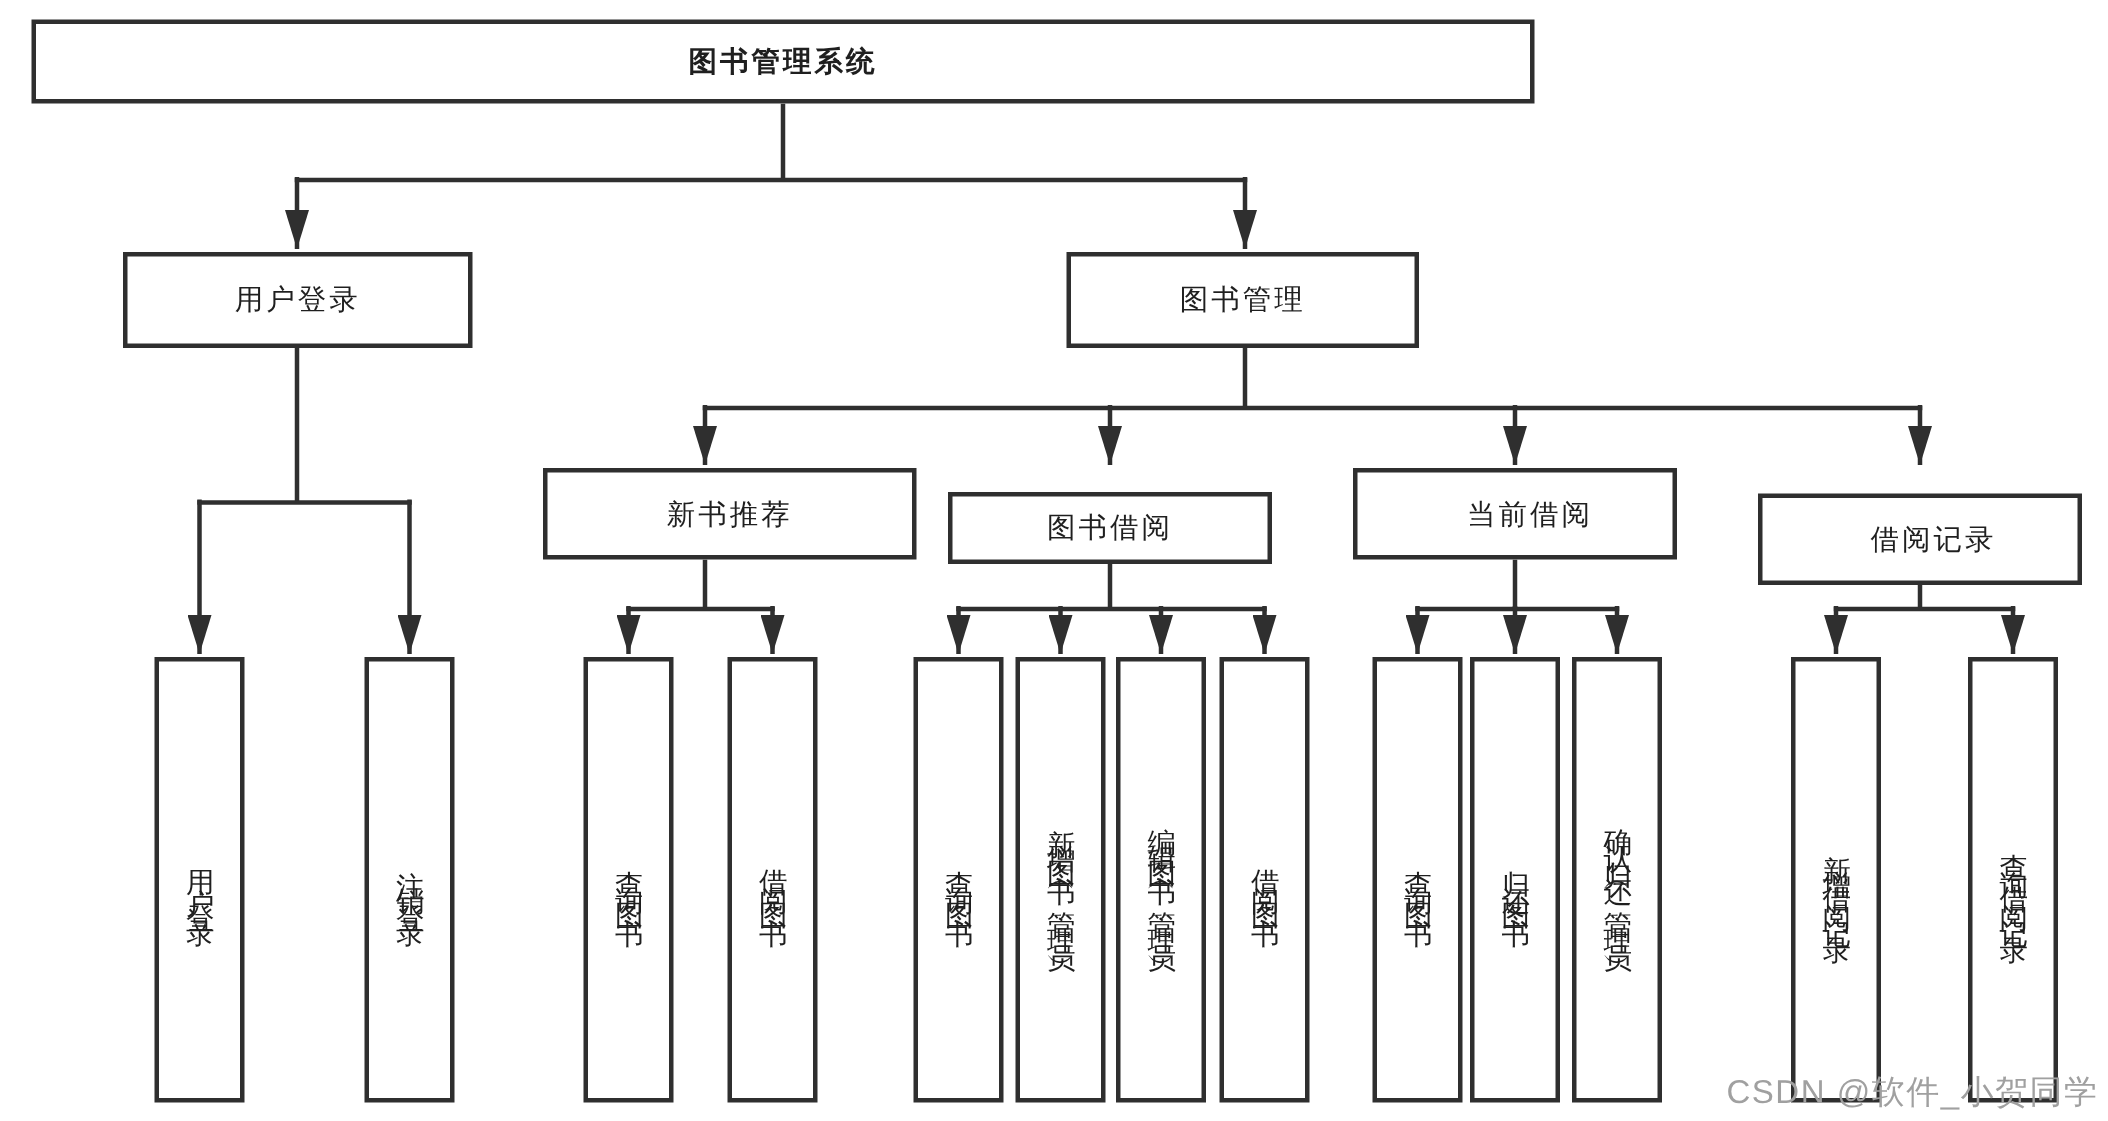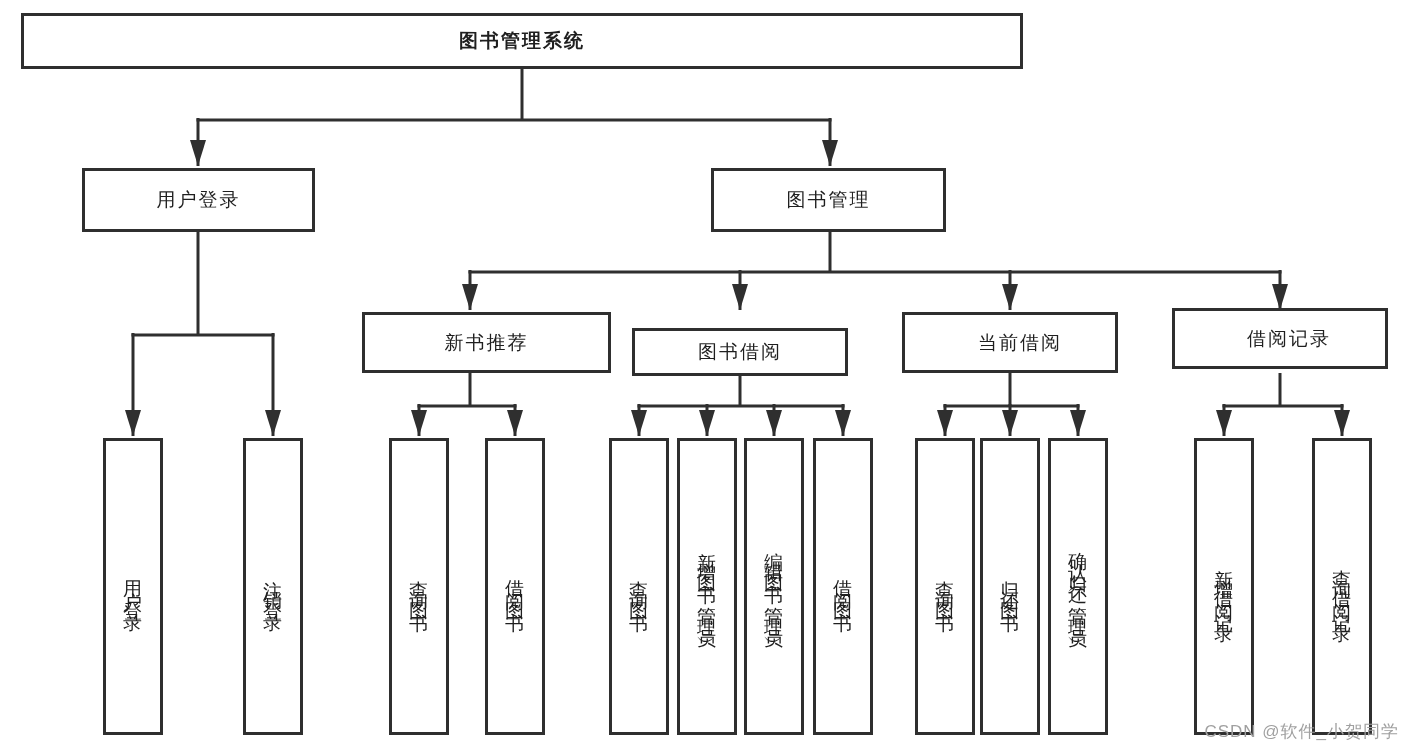--- a/index.html
+++ b/index.html
@@ -15,21 +15,21 @@
   }
   .vnode{
     writing-mode:vertical-rl;
     letter-spacing:11px;
     font-size:19px;
     line-height:1;
     white-space:normal;
   }
   #watermark{
     position:absolute;right:6px;bottom:4px;
-    font-size:17px;color:#a0a0a0;letter-spacing:1px;
+    font-size:22px;color:#a0a0a0;letter-spacing:1px;
   }
 </style>
 </head>
 <body>
 
 <div id="stage">
 
   <svg id="wires" viewBox="0 0 1405 747" xmlns="http://www.w3.org/2000/svg">
     <defs>
       <marker id="arw" markerUnits="userSpaceOnUse" markerWidth="26" markerHeight="16" viewBox="0 0 26 16" refX="26" refY="8" orient="auto">
@@ -93,21 +93,21 @@
 
   <div class="node" style="left:362px;top:312px;width:249px;height:61px;">
     <span>新书推荐</span>
   </div>
   <div class="node" style="left:632px;top:312px;width:216px;height:48px;margin-top:16px;">
     <span>图书借阅</span>
   </div>
   <div class="node" style="left:902px;top:312px;width:216px;height:61px;padding-left:20px;">
     <span>当前借阅</span>
   </div>
-  <div class="node" style="left:1172px;top:308px;width:216px;height:61px;padding-left:18px;">
+  <div class="node" style="left:1172px;top:329px;width:216px;height:61px;padding-left:18px;">
     <span>借阅记录</span>
   </div>
 
   <div class="node vnode" style="left:103px;top:438px;width:60px;height:297px;">
     <span>用户登录</span>
   </div>
   <div class="node vnode" style="left:243px;top:438px;width:60px;height:297px;">
     <span>注销登录</span>
   </div>
 

